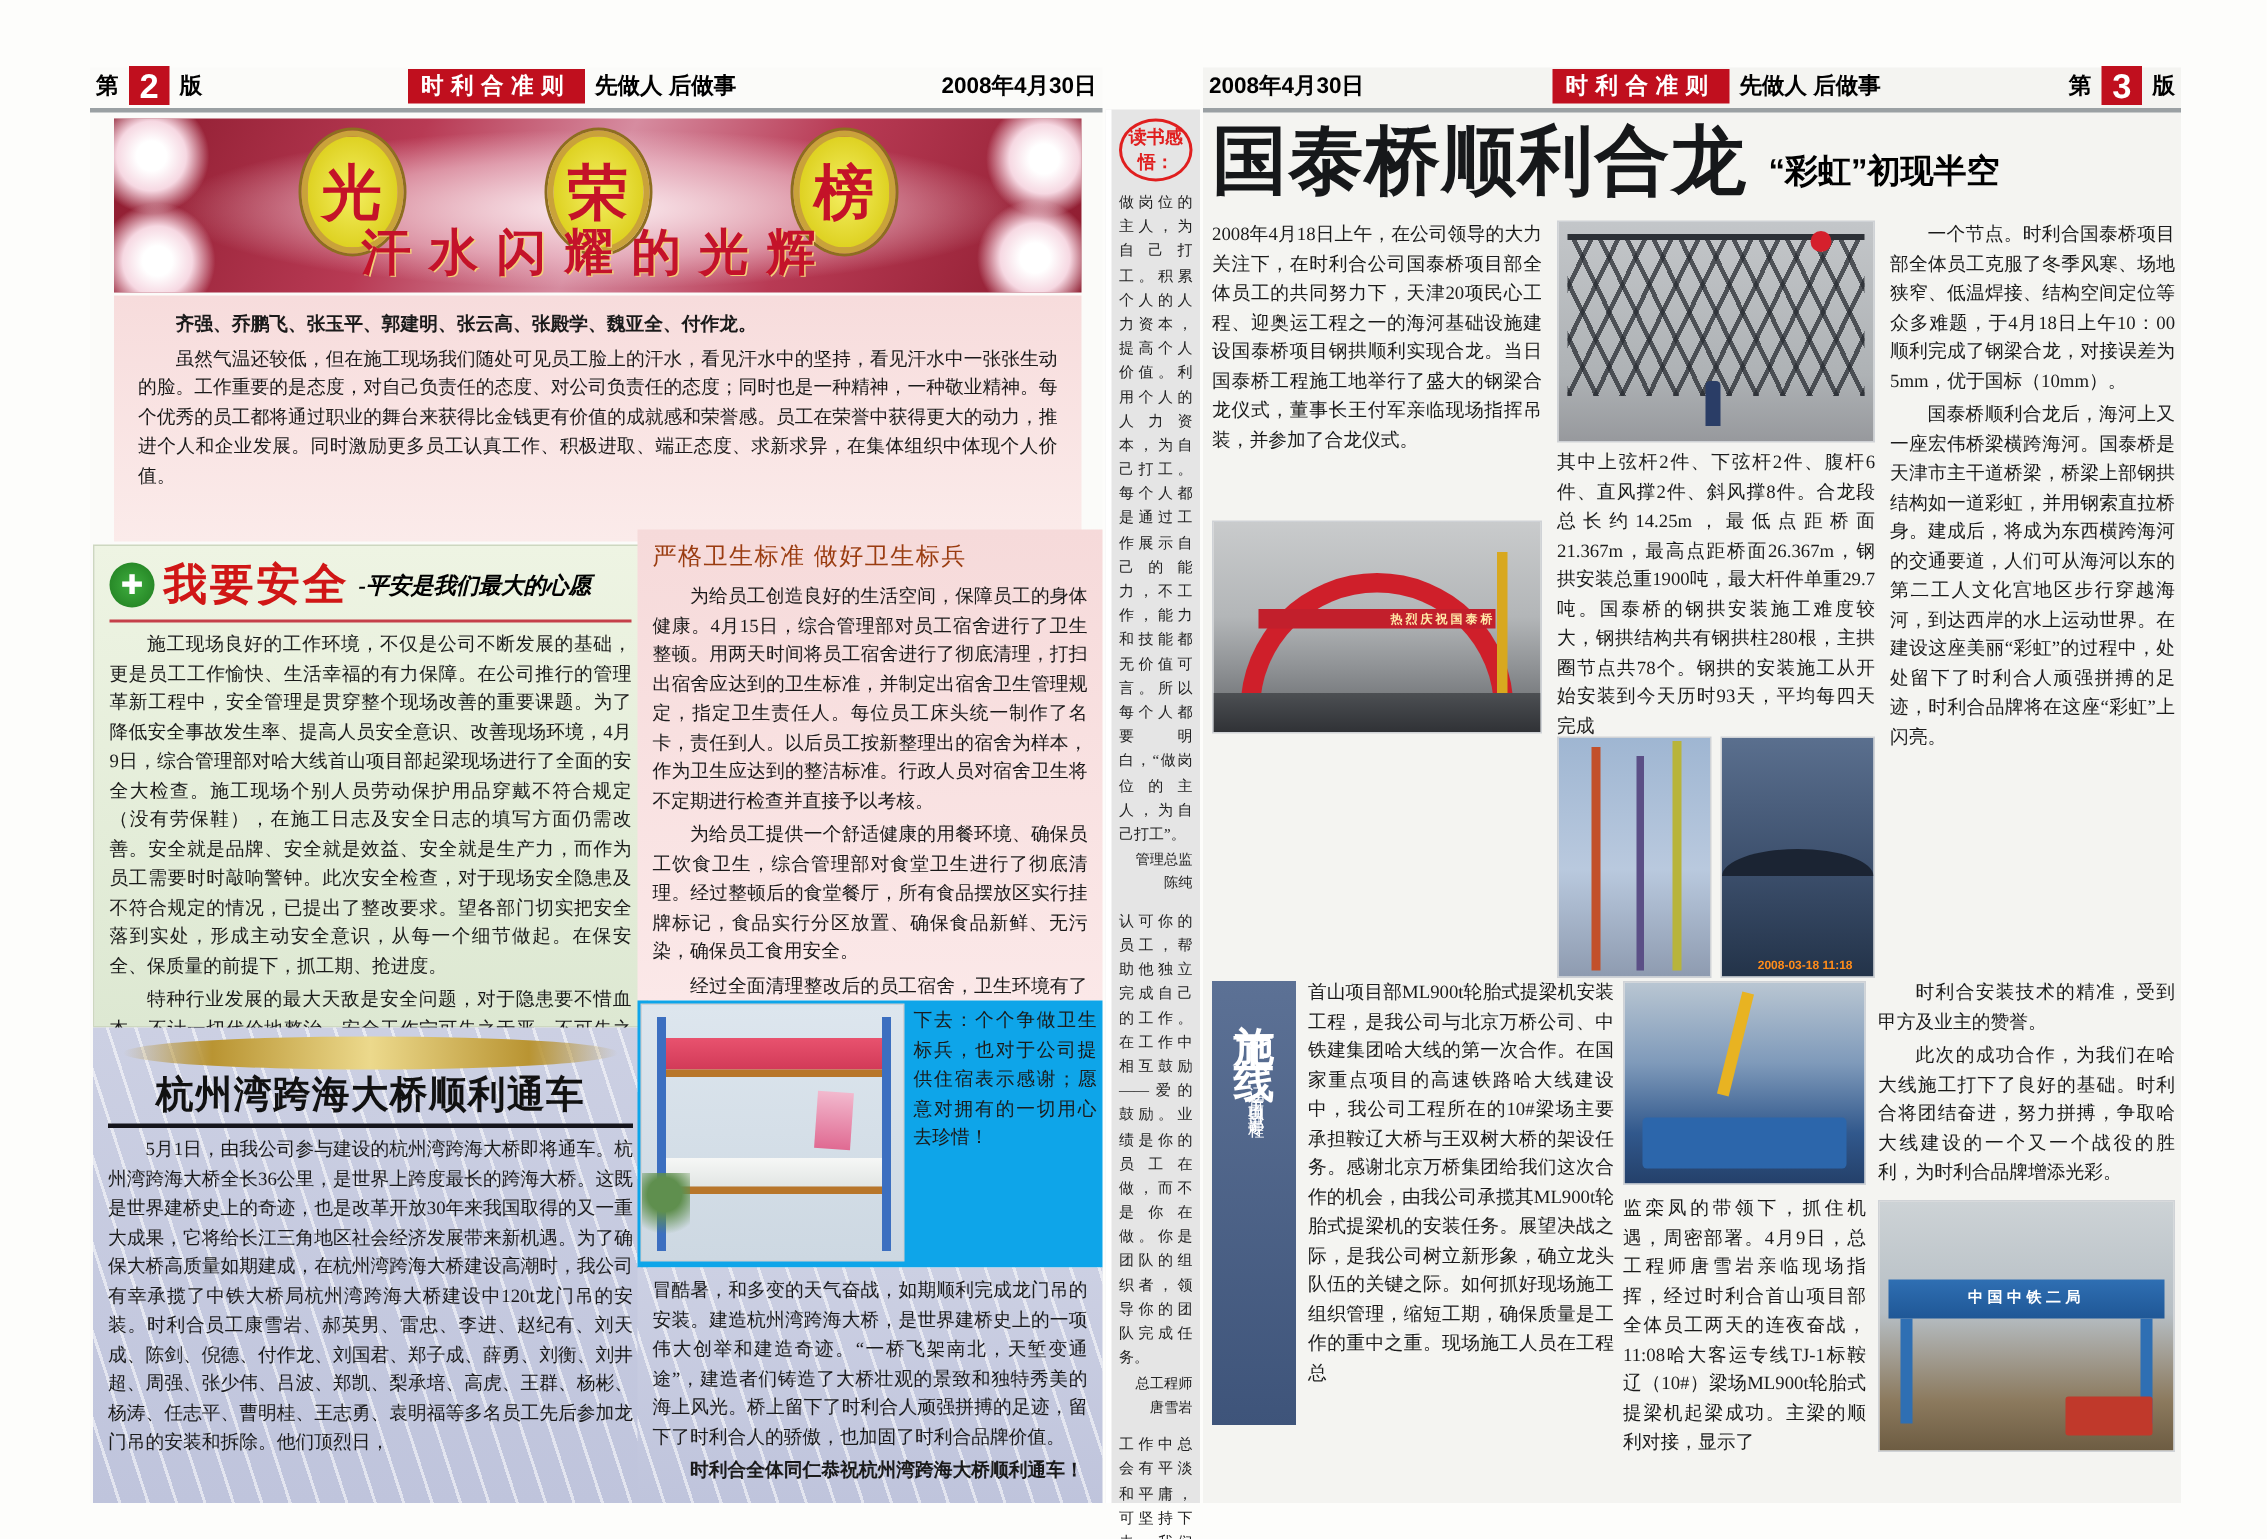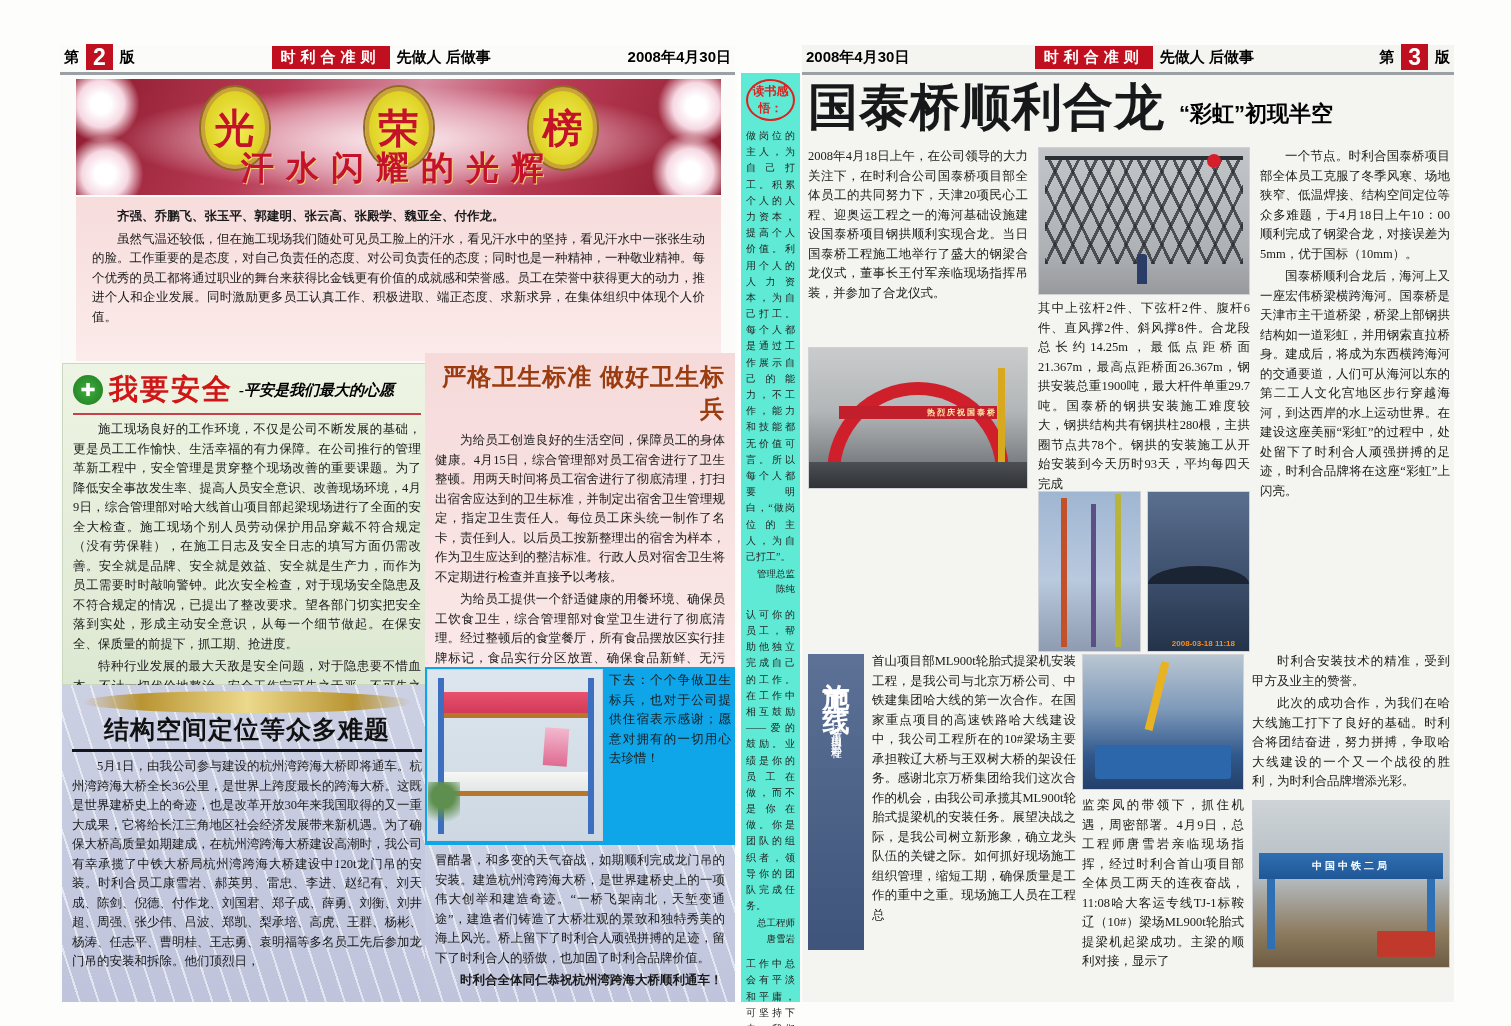--- a/index.html
+++ b/index.html
@@ -54,40 +54,40 @@
       repeating-linear-gradient(72deg, rgba(255,255,255,0) 0 16px, rgba(255,255,255,.55) 16px 18px),
       linear-gradient(#ccd0e3,#bfc4dc); }
   .hangzhou { position:absolute; top:640px; left:2px; width:370px; height:317px; padding:4px 10px 6px; }
   .hz-deco { height:22px; margin:2px auto 0; width:330px; border-radius:50%;
              background:linear-gradient(90deg, rgba(0,0,0,0), #b99432 18%, #ecd98c 50%, #b99432 82%, rgba(0,0,0,0)); }
   .hz-title { text-align:center; font-size:25px; font-weight:900; letter-spacing:1px; color:#111;
               border-bottom:3px solid #15151c; padding-bottom:3px; margin-bottom:5px; }
 
   .hygiene { position:absolute; top:308px; left:365px; width:310px; height:314px;
              background:linear-gradient(#f6dada,#fbe8e8); padding:5px 10px; }
-  .hy-title { text-align:right; color:#9a3c10; font-size:24px; font-weight:700; letter-spacing:1px; margin:3px 0 6px; }
+  .hy-title { text-align:left; color:#9a3c10; font-size:16px; font-weight:400; letter-spacing:1px; margin:3px 0 6px; }
 
   .photo-row { position:absolute; top:622px; left:365px; width:310px; height:178px; background:#0ea5e9; display:flex; gap:6px; padding:2px; }
   .dorm { width:176px; height:172px; background:linear-gradient(#dde6ee,#cdd8e2); }
   .dorm .bedframe { position:absolute; left:10px; top:8px; right:8px; bottom:6px;
                     border-left:6px solid #3c6fc0; border-right:6px solid #3c6fc0; }
   .dorm .bunk-top { position:absolute; left:16px; right:14px; top:22px; height:26px;
                     background:linear-gradient(#e8526e,#d23a58); border-bottom:5px solid #b8762a; }
   .dorm .bunk-bot { position:absolute; left:16px; right:14px; top:102px; height:24px;
                     background:linear-gradient(#f6f7f6,#e2e6e4); border-bottom:5px solid #b8762a; }
   .dorm .poster { position:absolute; right:34px; top:58px; width:24px; height:38px;
                   background:linear-gradient(#f2b9ce,#e06a92); transform:rotate(4deg); }
   .dorm .plant { position:absolute; left:-2px; bottom:10px; width:34px; height:48px;
                  background:radial-gradient(circle at 50% 30%, #5f8f4e 30%, rgba(95,143,78,0) 70%); }
   .beside { flex:1; padding:2px 2px 0 0; }
 
   .bstrip { position:absolute; top:800px; left:365px; width:310px; height:157px; padding:6px 10px; }
   .bstrip .closing { text-indent:2em; font-weight:bold; }
 
-  .reading { position:absolute; top:28px; left:677px; width:63px; height:929px; background:#5eead4;
+  .reading { position:absolute; top:28px; left:677px; width:63px; height:929px; background:#e5e5e5;
              border-left:4px solid #fff; padding:6px 5px; }
   .reading-title { color:#e01f1f; font-weight:900; font-size:12px; text-align:center;
                    border:2px solid #e01f1f; border-radius:50%; padding:2px 0; margin-bottom:7px; }
   .quote { font-family:"Liberation Serif", serif; font-size:10px; line-height:1.62; text-align:justify; margin-bottom:9px; color:#222; }
   .sig { display:block; text-align:right; margin-top:2px; font-size:9.5px; }
 
   
   .pageR { left:802px; width:652px; background:#f4f4f1; }
   .headline { position:absolute; top:36px; left:6px; width:642px; display:flex; align-items:flex-end; gap:14px; }
   .hl-main { font-size:50px; font-weight:900; letter-spacing:1px; color:#16181a; line-height:1.05; }
@@ -190,21 +190,21 @@
         <span class="safety-sub">-平安是我们最大的心愿</span>
       </div>
       <div class="bodytext">
         <p>施工现场良好的工作环境，不仅是公司不断发展的基础，更是员工工作愉快、生活幸福的有力保障。在公司推行的管理革新工程中，安全管理是贯穿整个现场改善的重要课题。为了降低安全事故发生率、提高人员安全意识、改善现场环境，4月9日，综合管理部对哈大线首山项目部起梁现场进行了全面的安全大检查。施工现场个别人员劳动保护用品穿戴不符合规定（没有劳保鞋），在施工日志及安全日志的填写方面仍需改善。安全就是品牌、安全就是效益、安全就是生产力，而作为员工需要时时敲响警钟。此次安全检查，对于现场安全隐患及不符合规定的情况，已提出了整改要求。望各部门切实把安全落到实处，形成主动安全意识，从每一个细节做起。在保安全、保质量的前提下，抓工期、抢进度。</p>
         <p>特种行业发展的最大天敌是安全问题，对于隐患要不惜血本、不计一切代价地整治。安全工作宁可失之于严，不可失之于宽。时利合人时刻要牢记：员工生命高于一切，安全责任重于泰山。这个坚决而坚定的声音一直回荡在时利合施工现场的每一个角落。</p>
       </div>
     </div>
 
     <div class="hangzhou cablesbg">
       <div class="hz-deco"></div>
-      <div class="hz-title">结构空间定位等众多难题</div>
+      <div class="hz-title">杭州湾跨海大桥顺利通车</div>
       <div class="bodytext">
         <p>5月1日，由我公司参与建设的杭州湾跨海大桥即将通车。杭州湾跨海大桥全长36公里，是世界上跨度最长的跨海大桥。这既是世界建桥史上的奇迹，也是改革开放30年来我国取得的又一重大成果，它将给长江三角地区社会经济发展带来新机遇。为了确保大桥高质量如期建成，在杭州湾跨海大桥建设高潮时，我公司有幸承揽了中铁大桥局杭州湾跨海大桥建设中120t龙门吊的安装。时利合员工康雪岩、郝英男、雷忠、李进、赵纪有、刘天成、陈剑、倪德、付作龙、刘国君、郑子成、薛勇、刘衡、刘井超、周强、张少伟、吕波、郑凯、梨承培、高虎、王群、杨彬、杨涛、任志平、曹明桂、王志勇、袁明福等多名员工先后参加龙门吊的安装和拆除。他们顶烈日，</p>
       </div>
     </div>
 
     <div class="hygiene">
       <div class="hy-title">严格卫生标准 做好卫生标兵</div>
       <div class="bodytext">
         <p>为给员工创造良好的生活空间，保障员工的身体健康。4月15日，综合管理部对员工宿舍进行了卫生整顿。用两天时间将员工宿舍进行了彻底清理，打扫出宿舍应达到的卫生标准，并制定出宿舍卫生管理规定，指定卫生责任人。每位员工床头统一制作了名卡，责任到人。以后员工按新整理出的宿舍为样本，作为卫生应达到的整洁标准。行政人员对宿舍卫生将不定期进行检查并直接予以考核。</p>
         <p>为给员工提供一个舒适健康的用餐环境、确保员工饮食卫生，综合管理部对食堂卫生进行了彻底清理。经过整顿后的食堂餐厅，所有食品摆放区实行挂牌标记，食品实行分区放置、确保食品新鲜、无污染，确保员工食用安全。</p>

